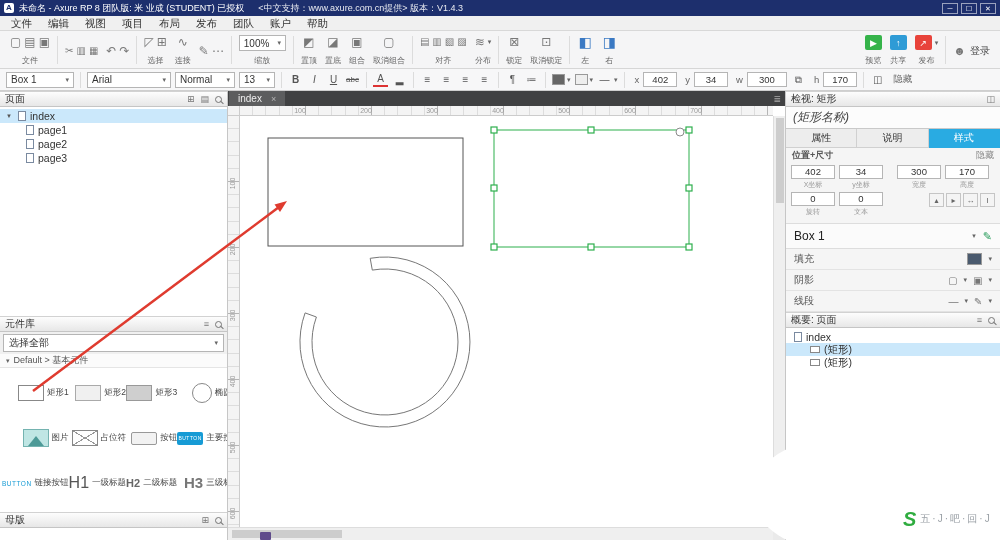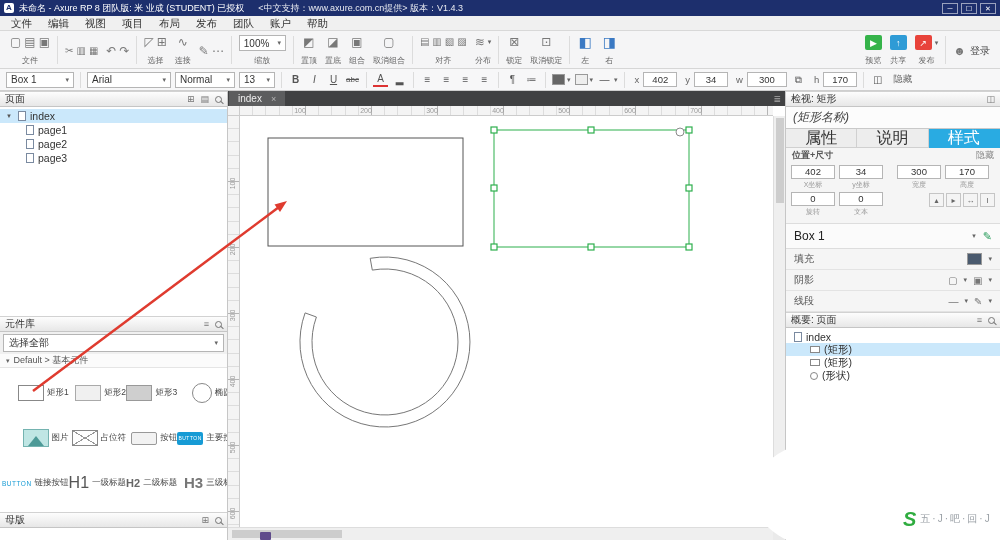--- a/index.html
+++ b/index.html
@@ -143,21 +143,21 @@
   .hscroll{position:absolute;left:0;right:12px;bottom:0;height:13px;background:#efefef;border-top:1px solid #ddd}
   .hthumb{position:absolute;left:4px;top:2px;width:110px;height:8px;background:#cdcdcd}
   .scorner{position:absolute;right:0;bottom:0;width:12px;height:13px;background:#eaeaea}
 
   
   #sidebar-right{position:absolute;top:91px;right:0;width:215px;bottom:0;background:#f5f5f5;
                  border-left:1px solid #c6c6c6;display:flex;flex-direction:column}
   .insp-name{height:22px;background:#fcfcfc;border-bottom:1px solid #c9c9c9;display:flex;
              align-items:center;padding:0 7px;font-size:12px;font-style:italic;color:#444;flex:none}
   .insp-tabs{height:19px;display:flex;flex:none}
-  .itab{flex:1;text-align:center;line-height:18px;font-size:16px;background:#ededed;color:#333;
+  .itab{flex:1;text-align:center;line-height:18px;font-size:10px;background:#ededed;color:#333;
         border-right:1px solid #d0d0d0;border-bottom:1px solid #d0d0d0}
   .itab.active{background:#29abe2;color:#fff;border-color:#29abe2}
   .sec-head{height:15px;display:flex;align-items:center;padding:0 6px;font-size:9px;color:#555;
             font-weight:bold;flex:none}
   .sec-head .hide{margin-left:auto;font-weight:normal;color:#888;font-size:9px}
   .fields{padding:2px 5px 4px;flex:none}
   .frow{display:flex;align-items:flex-start;gap:4px;margin-bottom:2px}
   .fgroup{display:flex;flex-direction:column;align-items:center;width:44px}
   .fg-input{width:44px;height:14px;border:1px solid #b5b5b5;background:#fff;font-size:9.5px;
             text-align:center;line-height:12px}
@@ -685,24 +685,20 @@
         <span>index</span>
       </div>
       <div class="orow child selected">
         <span class="icon-rect"></span>
         <span>(矩形)</span>
       </div>
       <div class="orow child">
         <span class="icon-rect"></span>
         <span>(矩形)</span>
       </div>
-      <div class="orow child">
-        <span class="icon-circle"></span>
-        <span>(形状)</span>
-      </div>
     </div>
   </div>
 
   <svg id="arrow-overlay" viewBox="0 0 1000 540">
     <line x1="33" y1="391" x2="279" y2="207" stroke="#df3b2f" stroke-width="2.5"></line>
     <polygon points="287,201 280,212 274.5,204.5" fill="#df3b2f"></polygon>
   </svg>
 
   <div class="blob"></div>
   <div id="watermark">

